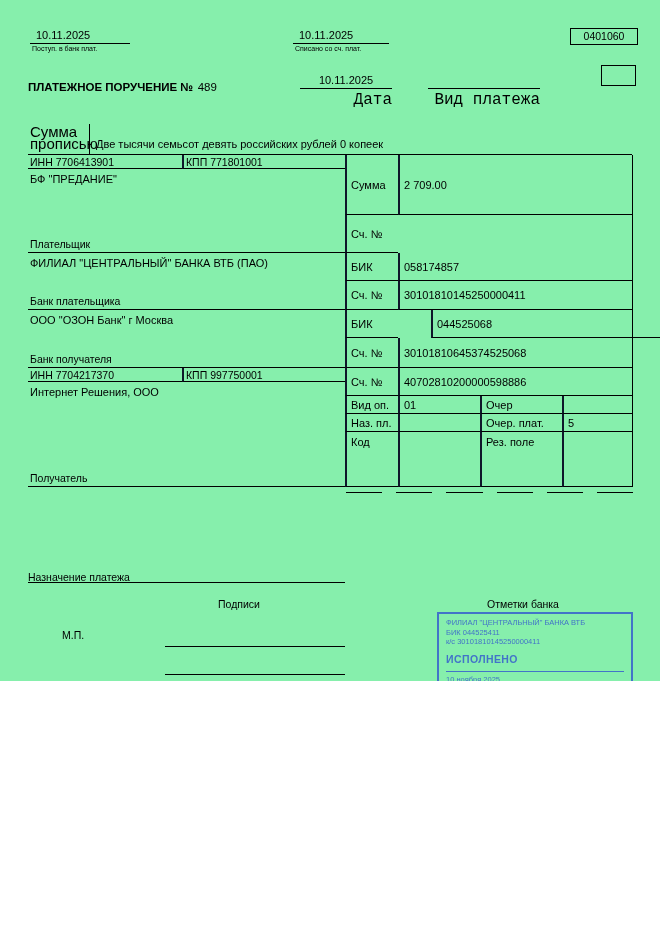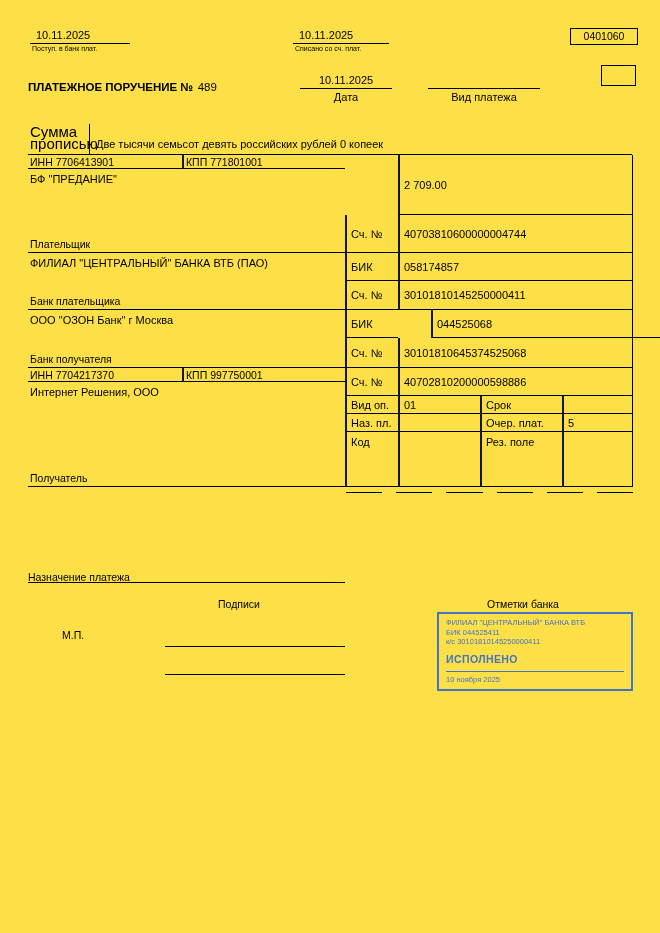--- a/index.html
+++ b/index.html
@@ -1,31 +1,31 @@
 <!DOCTYPE html>
 <html><head>
 <meta charset="utf-8">
 <style>
   * { margin:0; padding:0; box-sizing:border-box; }
   html,body { background:#ffffff; }
   .page {
-    position:relative; width:660px; height:933px; background:#fde047;
+    position:relative; width:660px; height:681px; background:#86efac;
     font-family:"Liberation Sans","DejaVu Sans",sans-serif; color:#000;
     overflow:hidden;
   }
   .abs { position:absolute; }
   .b-b { border-bottom:1px solid #000; }
   .b-l { border-left:2px solid #0f172a; }
   .dateval { border-bottom:1px solid #000; font-size:11px; padding:0 2px 2px 6px; }
   .tinycap { font-size:7px; padding:1px 0 0 2px; color:#000; }
   .codebox { border:1px solid #000; font-size:10.5px; text-align:center; line-height:15px; }
   .titletext { font-size:11.5px; font-weight:bold; }
   .titlenum { font-size:11.5px; font-weight:normal; }
   .fieldval { font-size:11px; text-align:center; border-bottom:1px solid #000; padding-bottom:2px; min-height:15px; }
-  .fieldcap { font-size:11px; text-align:center; margin-top:2px; }
+  .fieldcap { font-size:16px; text-align:right; margin-top:2px;font-family:Liberation Mono, monospace; }
   .smallbox { border:1px solid #000; }
   .amountrow { display:flex; border-bottom:1px solid #000; }
   .amountlabel { width:62px; border-right:1px solid #000; font-size:15px; line-height:12px; padding:2px 2px 0 2px; }
   .amounttext { flex:1; font-size:11px; align-self:flex-end; padding:0 4px 4px 6px; }
   .ptable { position:absolute; border-right:1px solid #000; }
   .tc { position:absolute; font-size:11px; display:flex; align-items:center; padding:0 2px 0 4px; overflow:hidden; }
   .tc.top { align-items:flex-start; padding-top:4px; }
   .tcs { font-size:10.5px; padding-left:2px; }
   .tb { position:absolute; font-size:11px; padding:4px 3px 0 2px; }
   .tb .cap { position:absolute; bottom:2px; left:2px; font-size:10.5px; }
@@ -92,43 +92,43 @@
     </div>
 
     <div class="tc tcs b-b" style="left:0; top:213px; width:154px; height:14px;">ИНН 7704217370</div>
     <div class="tc tcs b-l b-b" style="left:154px; top:213px; width:163px; height:14px;">КПП 997750001</div>
 
     <div class="tb b-b" style="left:0; top:227px; width:317px; height:105px;">
       <div>Интернет Решения, ООО</div>
       <div class="cap">Получатель</div>
     </div>
 
+    <div class="tc b-l b-b" style="left:317px; top:0; width:53px; height:60px;">Сумма</div>
     <div class="tc b-l b-b" style="left:370px; top:0; width:234px; height:60px;">2 709.00</div>
 
     <div class="tc b-l b-b" style="left:317px; top:60px; width:53px; height:38px;">Сч. №</div>
-    <div class="tc b-l b-b" style="left:370px; top:60px; width:234px; height:38px;">40703810600000004744</div>
 
     <div class="tc b-l b-b" style="left:317px; top:98px; width:53px; height:28px;">БИК</div>
     <div class="tc b-l b-b" style="left:370px; top:98px; width:234px; height:28px;">058174857</div>
 
     <div class="tc b-l b-b" style="left:317px; top:126px; width:53px; height:29px;">Сч. №</div>
     <div class="tc b-l b-b" style="left:370px; top:126px; width:234px; height:29px;">30101810145250000411</div>
 
     <div class="tc b-l b-b" style="left:317px; top:155px; width:53px; height:28px;">БИК</div>
     <div class="tc b-l b-b" style="left:370px; top:155px; width:234px; height:28px;margin-left:33px;">044525068</div>
 
     <div class="tc b-l b-b" style="left:317px; top:183px; width:53px; height:30px;">Сч. №</div>
     <div class="tc b-l b-b" style="left:370px; top:183px; width:234px; height:30px;">30101810645374525068</div>
 
     <div class="tc b-l b-b" style="left:317px; top:213px; width:53px; height:28px;">Сч. №</div>
     <div class="tc b-l b-b" style="left:370px; top:213px; width:234px; height:28px;">40702810200000598886</div>
 
     <div class="tc b-l b-b" style="left:317px; top:241px; width:53px; height:18px;">Вид оп.</div>
     <div class="tc b-l b-b" style="left:370px; top:241px; width:82px; height:18px;">01</div>
-    <div class="tc b-l b-b" style="left:452px; top:241px; width:82px; height:18px;">Срок</div>
+    <div class="tc b-l b-b" style="left:452px; top:241px; width:82px; height:18px;">Очер</div>
     <div class="tc b-l b-b" style="left:534px; top:241px; width:70px; height:18px;"></div>
 
     <div class="tc b-l b-b" style="left:317px; top:259px; width:53px; height:18px;">Наз. пл.</div>
     <div class="tc b-l b-b" style="left:370px; top:259px; width:82px; height:18px;"></div>
     <div class="tc b-l b-b" style="left:452px; top:259px; width:82px; height:18px;">Очер. плат.</div>
     <div class="tc b-l b-b" style="left:534px; top:259px; width:70px; height:18px;">5</div>
 
     <div class="tc top b-l b-b" style="left:317px; top:277px; width:53px; height:55px;">Код</div>
     <div class="tc top b-l b-b" style="left:370px; top:277px; width:82px; height:55px;"></div>
     <div class="tc top b-l b-b" style="left:452px; top:277px; width:82px; height:55px;">Рез. поле</div>

